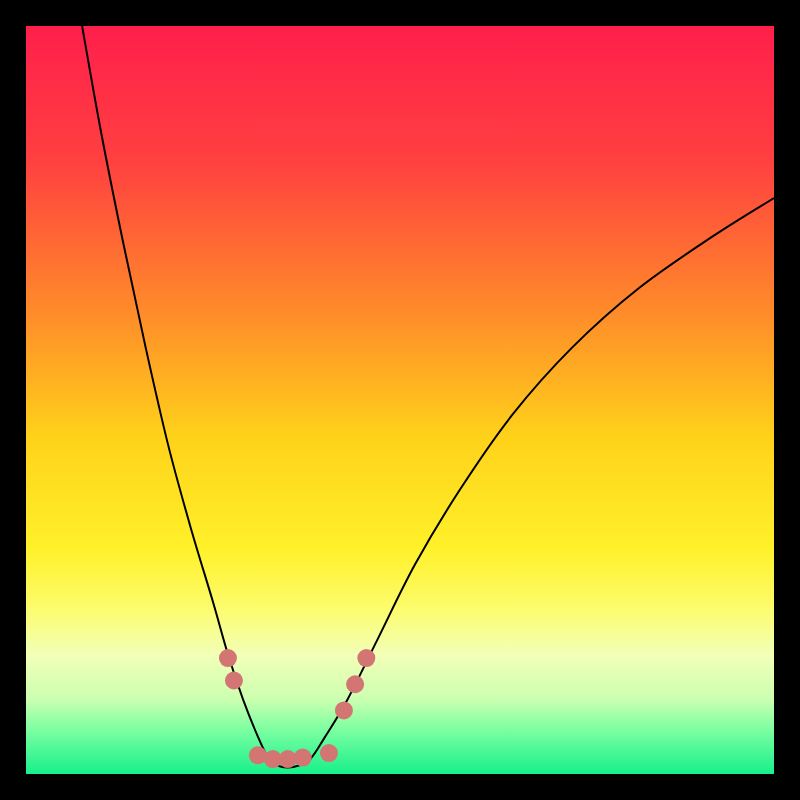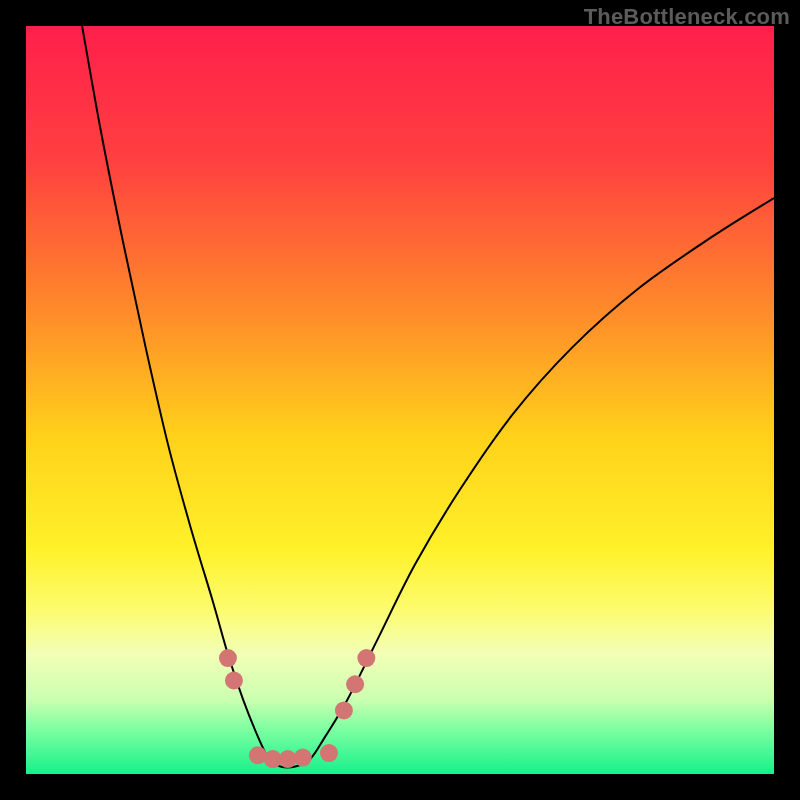--- a/index.html
+++ b/index.html
@@ -59,14 +59,13 @@
           <circle cx="246.84" cy="733.04" r="9" fill="#d37673"></circle>
           <circle cx="261.8" cy="733.04" r="9" fill="#d37673"></circle>
           <circle cx="276.76" cy="731.544" r="9" fill="#d37673"></circle>
           <circle cx="302.94" cy="727.056" r="9" fill="#d37673"></circle>
           <circle cx="317.9" cy="684.42" r="9" fill="#d37673"></circle>
           <circle cx="329.12" cy="658.24" r="9" fill="#d37673"></circle>
           <circle cx="340.34000000000003" cy="632.06" r="9" fill="#d37673"></circle>
         </g>
     </svg>
   </div>
-  <div class="watermark">TheBottleneck.com</div>
 </div>
 
 </body></html>

